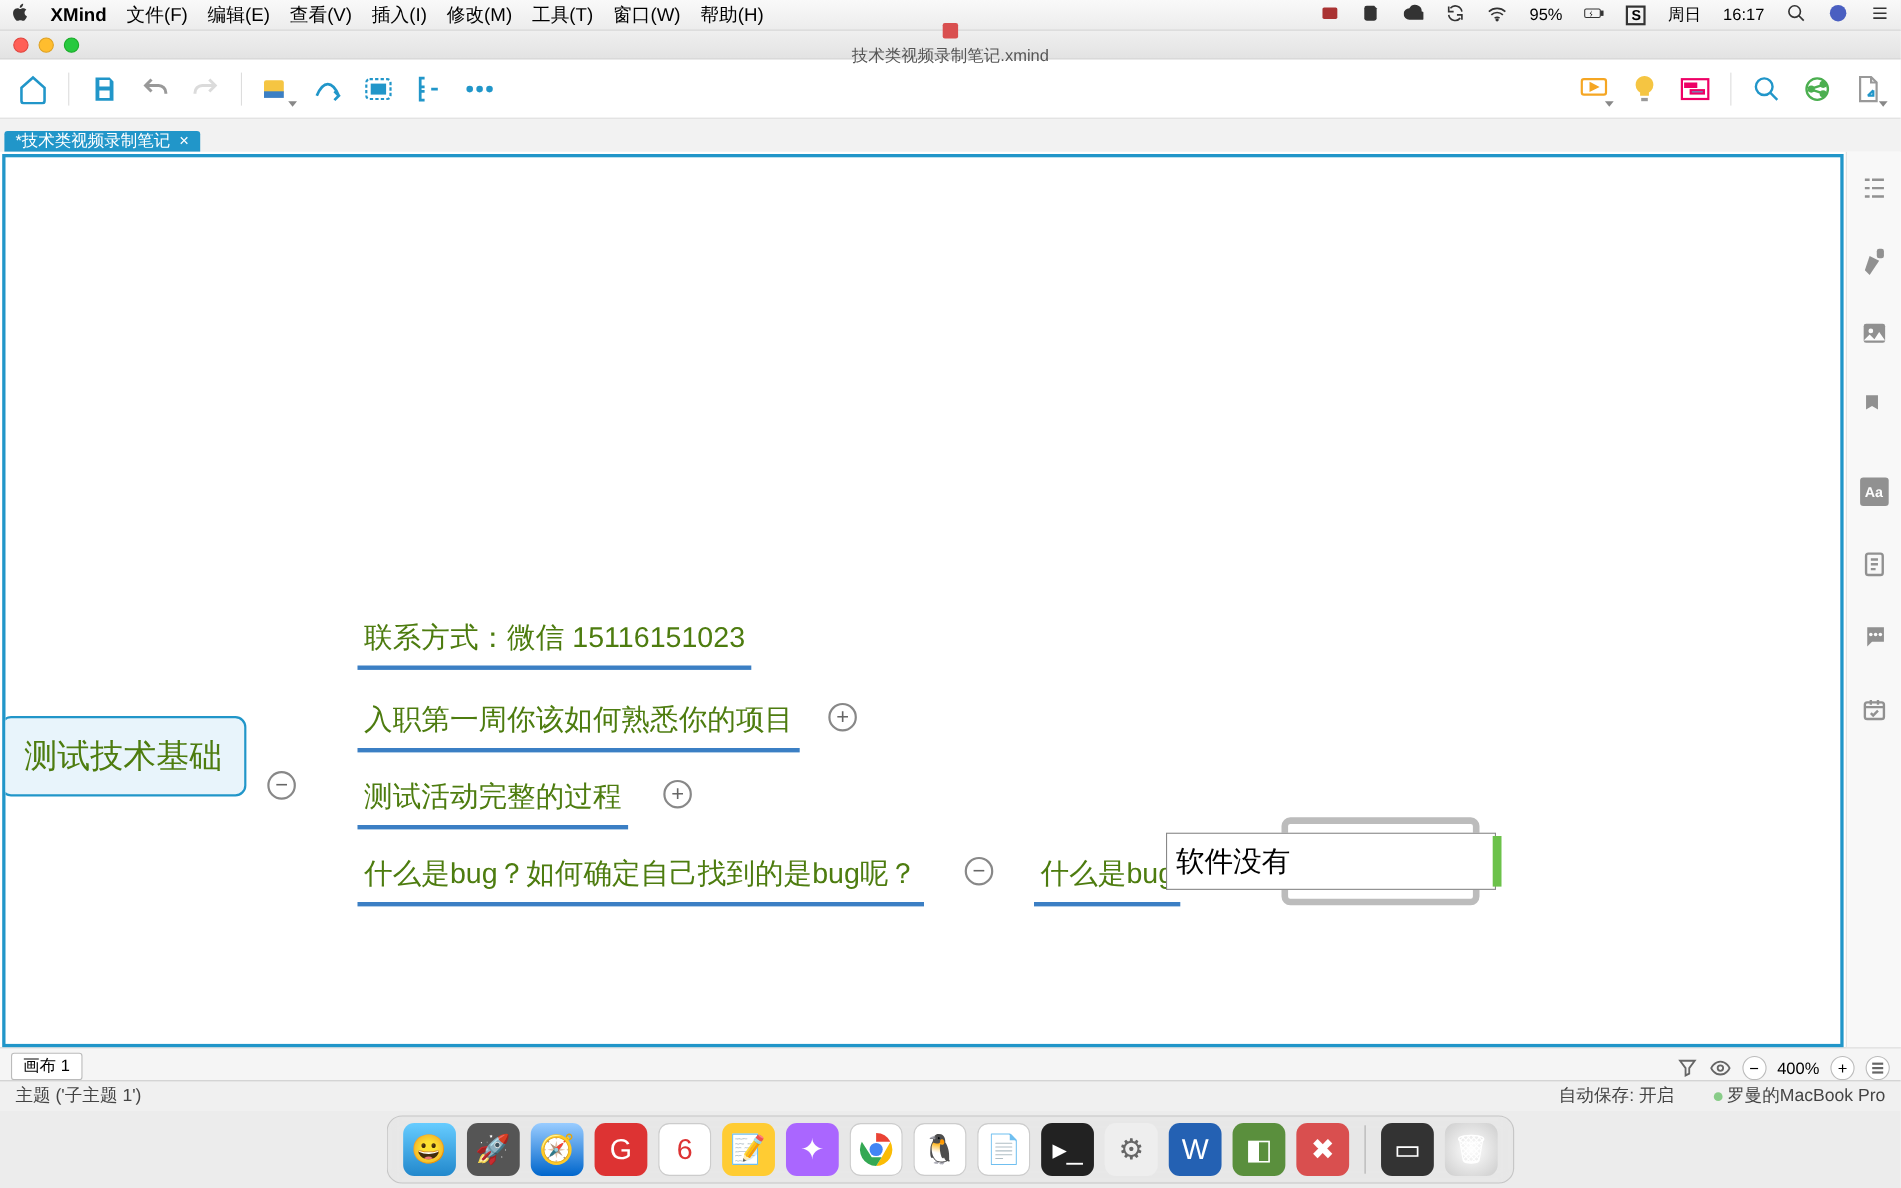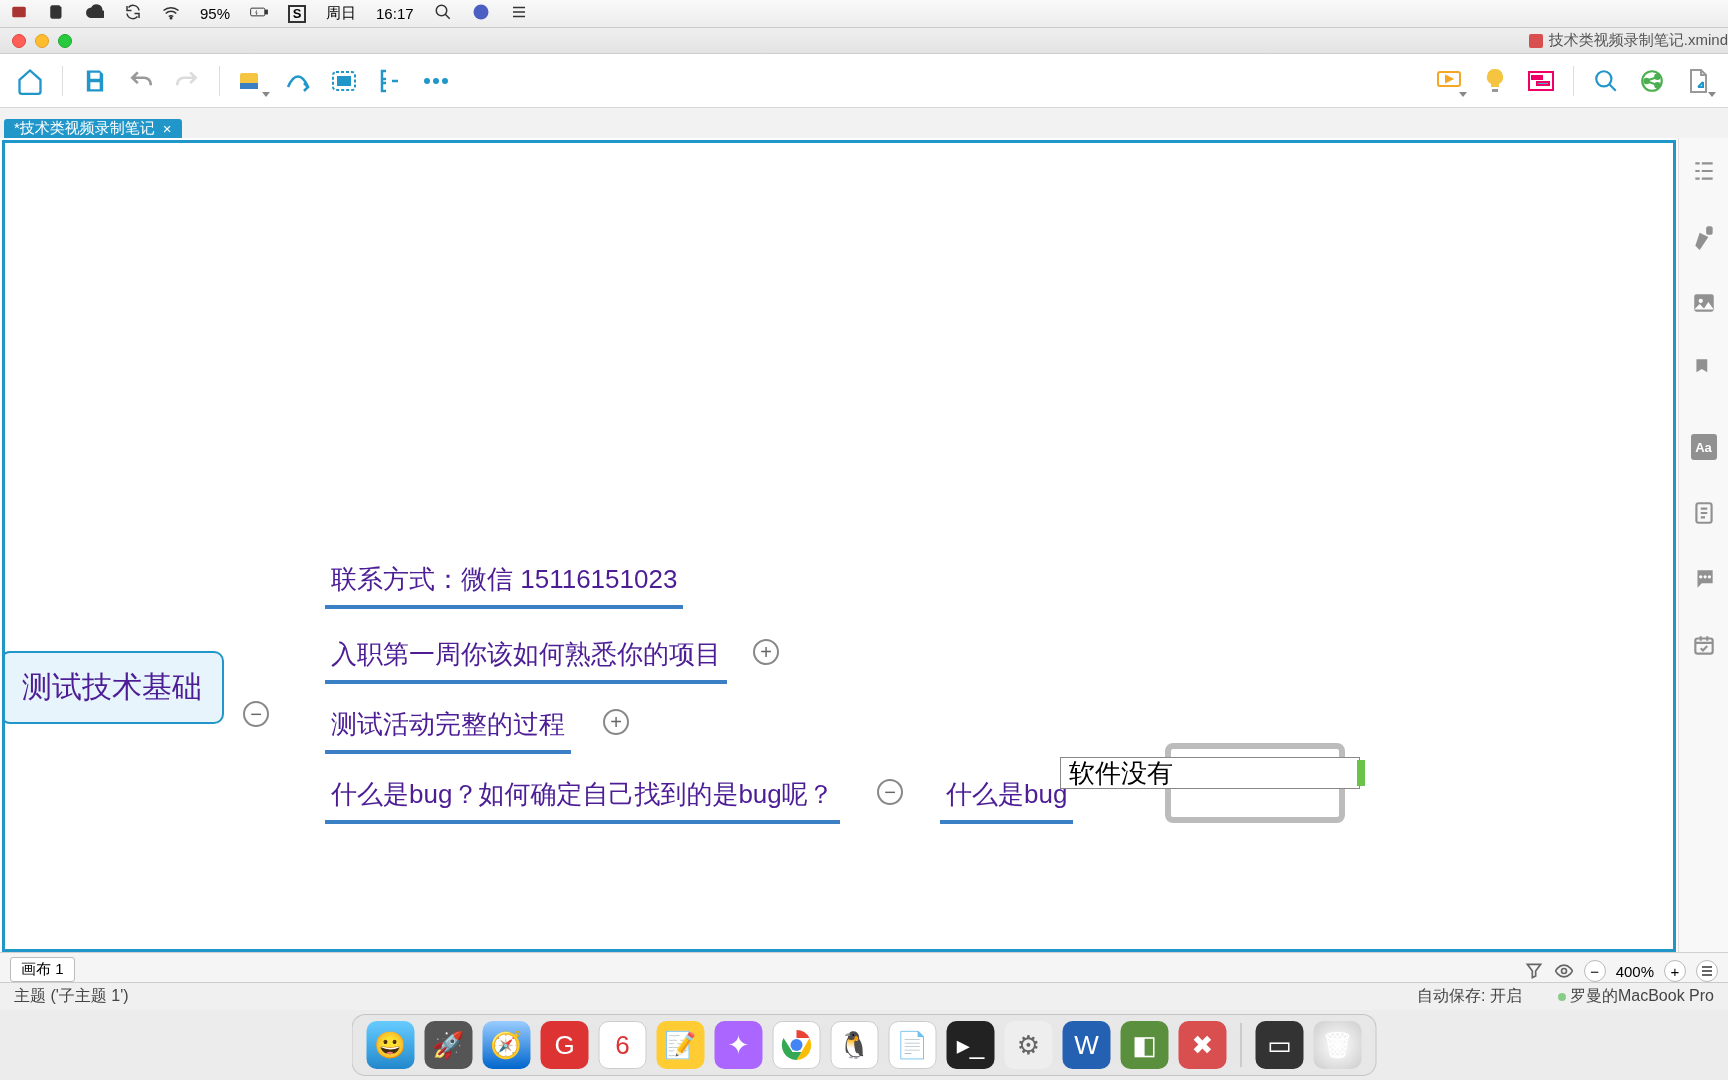--- a/index.html
+++ b/index.html
@@ -13,21 +13,21 @@
 .mac-menubar svg, .mac-menubar .ic { width:18px; height:18px; }
 
 
 .window { position:absolute; top:28px; left:0; right:0; bottom:70px; background:#f7f7f7; display:flex; flex-direction:column;}
 .titlebar { height:26px; background:linear-gradient(#efefef,#e3e3e3); border-bottom:1px solid #cfcfcf; display:flex; align-items:center; position:relative;}
 .traffic { display:flex; gap:9px; padding-left:12px;}
 .traffic span { width:14px; height:14px; border-radius:50%; display:block;}
 .tr-close{background:#ff5f56;border:1px solid #e0443e;}
 .tr-min{background:#ffbd2e;border:1px solid #dea123;}
 .tr-max{background:#27c93f;border:1px solid #1aab29;}
-.titlebar .title { position:absolute; left:0; right:0; text-align:center; font-size:15px; color:#555; display:flex; align-items:center; justify-content:flex-end; gap:6px;}
+.titlebar .title { position:absolute; left:0; right:0; text-align:center; font-size:15px; color:#555; display:flex; align-items:center; justify-content:space-between; gap:6px;flex-direction:column;}
 .titlebar .title .doc-ic{width:14px;height:14px;background:#d94f4f;border-radius:2px;display:inline-block;}
 
 
 .toolbar{height:54px;background:#fff;border-bottom:1px solid #d8d8d8;display:flex;align-items:center;padding:0 10px;justify-content:space-between;}
 .tb-left,.tb-right{display:flex;align-items:center;gap:6px;}
 .tb-btn{width:40px;height:40px;display:flex;align-items:center;justify-content:center;border-radius:4px;cursor:pointer;position:relative;}
 .tb-sep{width:1px;height:30px;background:#ddd;margin:0 6px;}
 .drop-caret{position:absolute;right:2px;bottom:4px;width:0;height:0;border-left:4px solid transparent;border-right:4px solid transparent;border-top:5px solid #888;}
 
 
@@ -35,29 +35,29 @@
 .tab{background:#2196c9;color:#fff;font-size:15px;padding:0 10px;border-radius:3px 3px 0 0;display:flex;align-items:center;gap:8px;}
 .tab .x{font-size:15px;cursor:pointer;}
 
 
 .workspace{flex:1;display:flex;position:relative;background:#fff;}
 .canvas{flex:1;position:relative;border:3px solid #2196c9;margin:2px 2px 0 2px;overflow:hidden;background:#fff;}
 .right-panel{width:50px;background:#f8f8f8;border-left:1px solid #e0e0e0;display:flex;flex-direction:column;align-items:center;padding-top:20px;gap:40px;}
 .right-panel .ric{width:26px;height:26px;cursor:pointer;opacity:.7;}
 
 
-.node{position:absolute;font-size:26px;color:#4c1d95;}
+.node{position:absolute;font-size:26px;color:#4d7c0f;}
 .root{left:-5px;top:508px;background:#e8f4fb;border:2px solid #2196c9;border-radius:10px;padding:14px 20px;font-size:30px;}
 .branch{border-bottom:4px solid #3b7fc4;padding:4px 6px 8px 6px;white-space:nowrap;}
 .b1{left:320px;top:415px;}
 .b2{left:320px;top:490px;}
 .b3{left:320px;top:560px;}
 .b4{left:320px;top:630px;}
 .sub{left:935px;top:630px;border-bottom:4px solid #3b7fc4;padding:4px 6px 8px 6px;}
-.editbox{position:absolute;left:1055px;top:614px;width:300px;height:32px;border:1px solid #888;background:#fff;display:flex;align-items:center;padding:0 8px;font-size:26px;}
+.editbox{position:absolute;left:1055px;top:614px;width:300px;height:52px;border:1px solid #888;background:#fff;display:flex;align-items:center;padding:0 8px;font-size:26px;}
 .editbox-selwrap{position:absolute;left:1160px;top:600px;width:180px;height:80px;border:6px solid #bcbcbc;border-radius:8px;pointer-events:none;}
 .editbox .accent{position:absolute;right:-6px;top:2px;bottom:2px;width:8px;background:#6cc24a;}
 .expander{position:absolute;width:26px;height:26px;border:2px solid #888;border-radius:50%;background:#fff;display:flex;align-items:center;justify-content:center;font-size:20px;color:#666;cursor:pointer;line-height:1;}
 .exp-b2{left:748px;top:496px;}
 .exp-b3{left:598px;top:566px;}
 .exp-b4{left:872px;top:636px;}
 .exp-root{left:238px;top:558px;}
 
 
 .connectors{position:absolute;inset:0;pointer-events:none;}
@@ -78,20 +78,34 @@
 
 
 .dock{position:absolute;bottom:4px;left:50%;transform:translateX(-50%);height:62px;background:rgba(230,230,230,.85);border:1px solid rgba(0,0,0,.15);border-radius:14px;display:flex;align-items:center;padding:0 14px;gap:10px;backdrop-filter:blur(6px);}
 .dock .dic{width:48px;height:48px;border-radius:10px;display:flex;align-items:center;justify-content:center;font-size:26px;color:#fff;}
 .dock .dsep{width:1px;height:44px;background:rgba(0,0,0,.25);margin:0 4px;}
 </style>
 </head>
 <body>
 
 <div class="mac-menubar">
+  <div class="left">
+    <span><svg viewBox="0 0 24 24" width="18" height="18" fill="#333">
+          <path d="M16.4 13.2c0-2.6 2.1-3.8 2.2-3.9-1.2-1.8-3.1-2-3.7-2-1.6-.2-3.1.9-3.9.9s-2-.9-3.4-.9c-1.7 0-3.3 1-4.2 2.6-1.8 3.1-.5 7.7 1.3 10.2.9 1.2 1.9 2.6 3.3 2.5 1.3-.1 1.8-.8 3.4-.8s2 .8 3.4.8 2.3-1.2 3.1-2.5c1-1.4 1.4-2.8 1.4-2.9-.1 0-2.9-1.1-2.9-4zm-2.7-8.1c.7-.9 1.2-2.1 1-3.3-1 0-2.3.7-3 1.6-.7.8-1.2 2-1.1 3.2 1.2.1 2.4-.6 3.1-1.5z"></path>
+        </svg></span>
+    <span class="app">XMind</span>
+    <span>文件(F)</span>
+    <span>编辑(E)</span>
+    <span>查看(V)</span>
+    <span>插入(I)</span>
+    <span>修改(M)</span>
+    <span>工具(T)</span>
+    <span>窗口(W)</span>
+    <span>帮助(H)</span>
+  </div>
   <div class="right">
     <span><svg width="18" height="18" viewBox="0 0 24 24" fill="#a33">
           <rect x="3" y="5" width="18" height="14" rx="2"></rect>
         </svg></span>
     <span><svg width="18" height="18" viewBox="0 0 24 24" fill="#333">
           <path d="M6 3h9l3 3v12a3 3 0 01-3 3H6a3 3 0 01-3-3V6a3 3 0 013-3z"></path>
         </svg></span>
     <span><svg width="20" height="14" viewBox="0 0 24 16" fill="#333">
           <path d="M7 16a7 7 0 010-14 8 8 0 0115 4 5 5 0 010 10H7z"></path>
         </svg></span>

